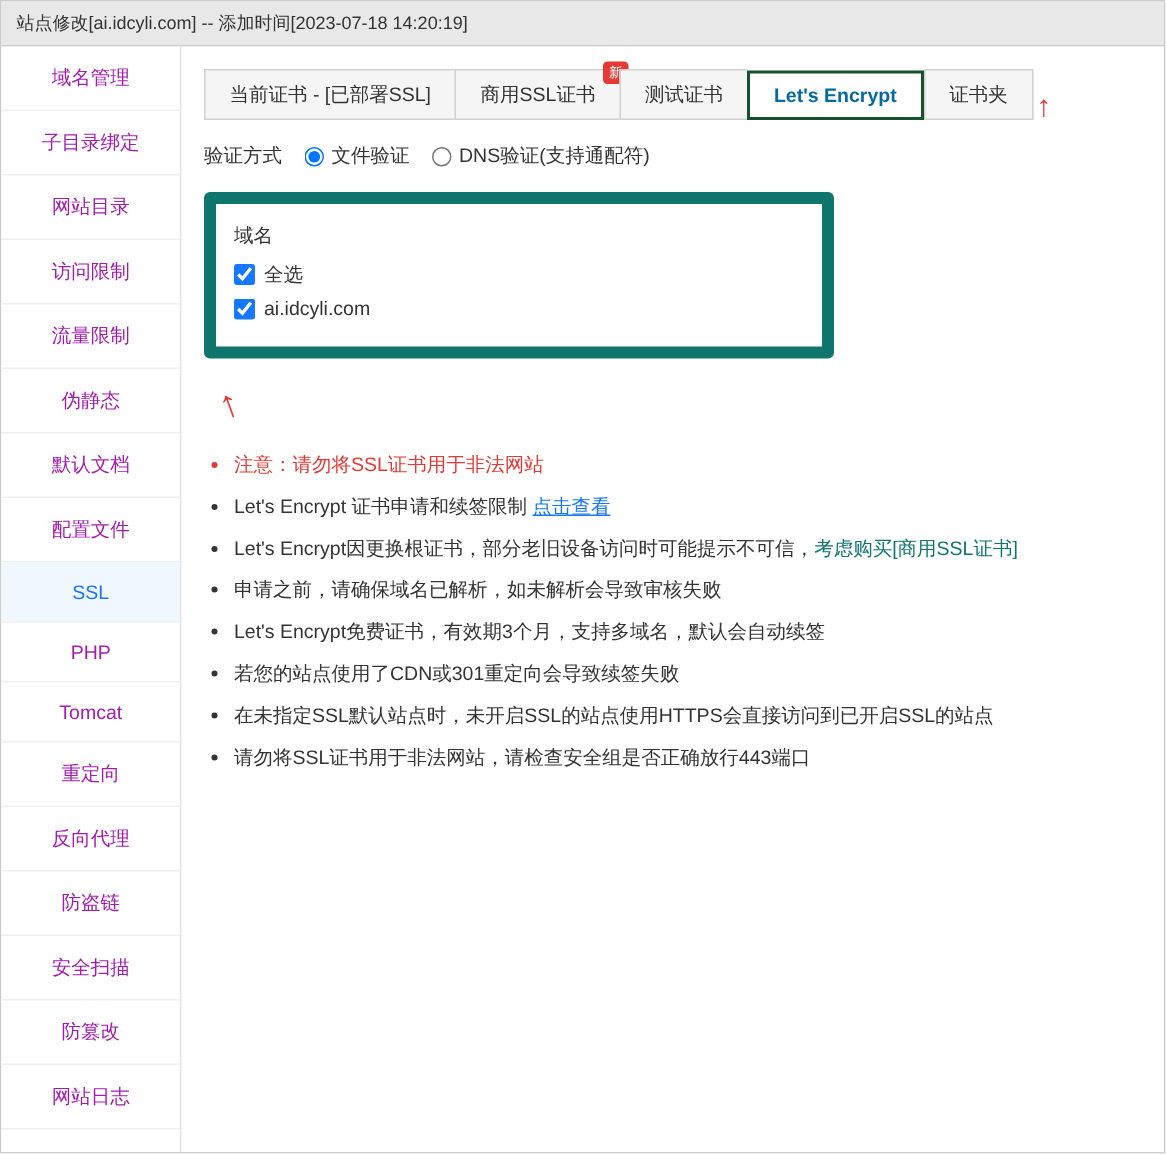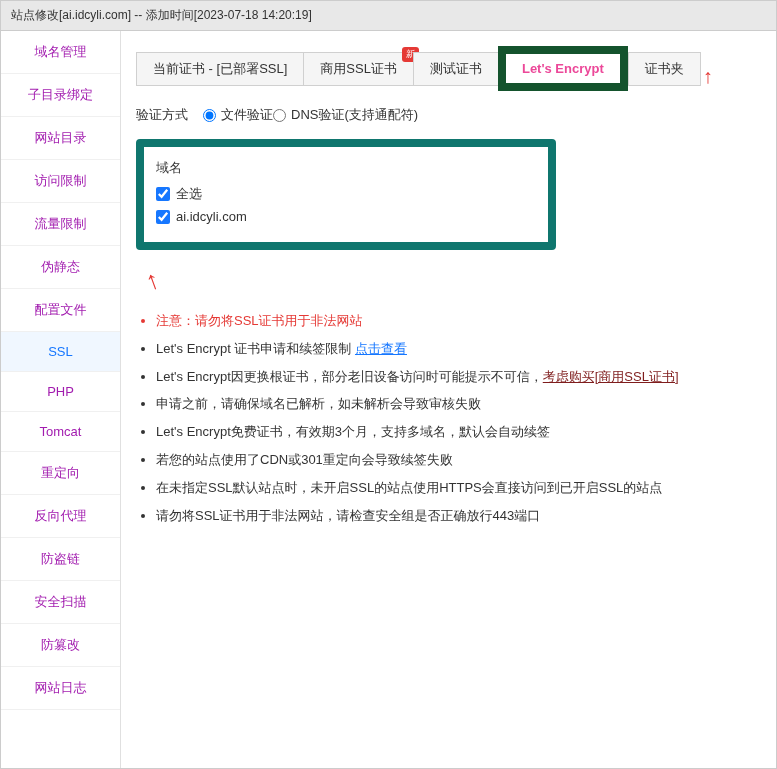--- a/index.html
+++ b/index.html
@@ -7,26 +7,26 @@
     .window { width: 777px; min-height: 769px; background: #fff; border: 1px solid #ccc; display: flex; flex-direction: column; }
     .titlebar { background: #e8e8e8; border-bottom: 1px solid #ccc; padding: 6px 10px; font-size: 12px; color: #333; }
     .main-layout { display: flex; flex: 1; }
     .sidebar { width: 120px; background: #fff; border-right: 1px solid #e0e0e0; flex-shrink: 0; }
     .sidebar-item { padding: 12px 10px; cursor: pointer; font-size: 13px; color: #a21caf; border-bottom: 1px solid #f0f0f0; text-align: center; }
     .sidebar-item.active { background: #f0f7ff; color: #1677ff; }
     .content { flex: 1; padding: 15px; background: #fff; overflow-y: auto; }
     .tabs-row { display: flex; gap: 0; margin-bottom: 15px; flex-wrap: wrap; align-items: center; }
     .tab { padding: 7px 16px; border: 1px solid #d0d0d0; background: #f5f5f5; cursor: pointer; font-size: 13px; color: #333; position: relative; }
     .tab:not(:last-child) { border-right: none; }
-    .tab.encrypt-active { background: #fff; border: 8px solid #14532d; color: #ec4899; font-weight: bold; }
+    .tab.encrypt-active { background: #fff; border: 2px solid #14532d; color: #0369a1; font-weight: bold; }
     .tab .badge { position: absolute; top: -6px; right: -6px; background: #e53935; color: #fff; font-size: 9px; padding: 1px 4px; border-radius: 3px; }
     .section { margin-bottom: 15px; }
     .verify-row { display: flex; align-items: center; gap: 15px; margin-bottom: 15px; font-size: 13px; }
     .verify-label { color: #333; }
-    .radio-group { display: flex; align-items: center; }
+    .radio-group { display: flex; gap: 15px; align-items: center; }
     .radio-item { display: flex; align-items: center; gap: 5px; cursor: pointer; }
     .domain-box { border: 8px solid #0f766e; border-radius: 4px; padding: 12px; margin-bottom: 15px; max-width: 420px; }
     .domain-box-label { font-size: 13px; color: #333; margin-bottom: 8px; font-weight: normal; }
     .checkbox-item { display: flex; align-items: center; gap: 6px; margin-bottom: 6px; font-size: 13px; }
     .checkbox-item input[type=checkbox] { accent-color: #1677ff; width: 14px; height: 14px; }
     .apply-btn { background: #28a745; color: #fff; border: none; padding: 8px 22px; font-size: 14px; border-radius: 4px; cursor: pointer; margin-bottom: 15px; }
     .notes-list { list-style: disc; padding-left: 20px; }
     .notes-list li { margin-bottom: 7px; font-size: 13px; color: #333; line-height: 1.6; }
     .tab-container { display: flex; align-items: center; position: relative; }
     .tab-arrow-wrapper { display: flex; flex-direction: column; align-items: center; margin-left: 2px; }
@@ -39,20 +39,21 @@
   <div class="titlebar">站点修改[ai.idcyli.com] -- 添加时间[2023-07-18 14:20:19]</div>
   <div class="main-layout">
     <div class="sidebar">
 
     <div class="sidebar-item">域名管理</div>
         <div class="sidebar-item">子目录绑定</div>
         <div class="sidebar-item">网站目录</div>
         <div class="sidebar-item">访问限制</div>
         <div class="sidebar-item">流量限制</div>
         <div class="sidebar-item">伪静态</div>
+        <div class="sidebar-item">默认文档</div>
         <div class="sidebar-item">配置文件</div>
         <div class="sidebar-item active">SSL</div>
         <div class="sidebar-item">PHP</div>
         <div class="sidebar-item">Tomcat</div>
         <div class="sidebar-item">重定向</div>
         <div class="sidebar-item">反向代理</div>
         <div class="sidebar-item">防盗链</div>
         <div class="sidebar-item">安全扫描</div>
         <div class="sidebar-item">防篡改</div>
         <div class="sidebar-item">网站日志</div>
@@ -99,21 +100,21 @@
       </div>
 
       <div style="display:flex;align-items:flex-start;margin-bottom:15px;">
         <span style="color:#e53935;font-size:26px;margin-left:10px;transform:rotate(-20deg);display:inline-block;">↑</span>
       </div>
 
       <ul class="notes-list">
 
       <li style="color: rgb(229, 57, 53);">注意：请勿将SSL证书用于非法网站</li>
           <li>Let's Encrypt 证书申请和续签限制 <span style="color: rgb(22, 119, 255); text-decoration: underline; cursor: pointer;">点击查看</span></li>
-          <li>Let's Encrypt因更换根证书，部分老旧设备访问时可能提示不可信，<span style="color: #7f1d1d; text-decoration: underline; text-align: center;">考虑购买[商用SSL证书]</span></li>
+          <li>Let's Encrypt因更换根证书，部分老旧设备访问时可能提示不可信，<span style="color: #0f766e;  text-align: center;">考虑购买[商用SSL证书]</span></li>
           <li>申请之前，请确保域名已解析，如未解析会导致审核失败</li>
           <li>Let's Encrypt免费证书，有效期3个月，支持多域名，默认会自动续签</li>
           <li>若您的站点使用了CDN或301重定向会导致续签失败</li>
           <li>在未指定SSL默认站点时，未开启SSL的站点使用HTTPS会直接访问到已开启SSL的站点</li>
           <li>请勿将SSL证书用于非法网站，请检查安全组是否正确放行443端口</li>
         </ul>
     </div>
   </div>
 
 </div>

